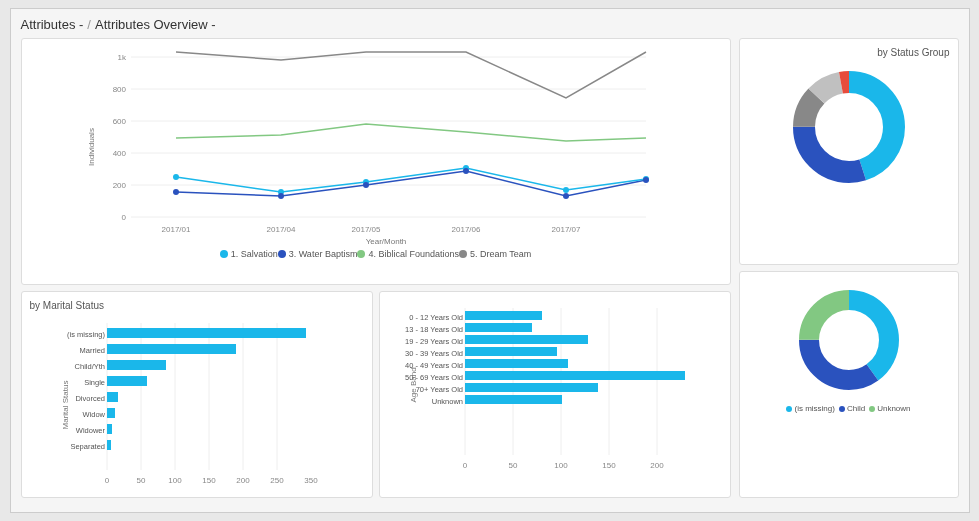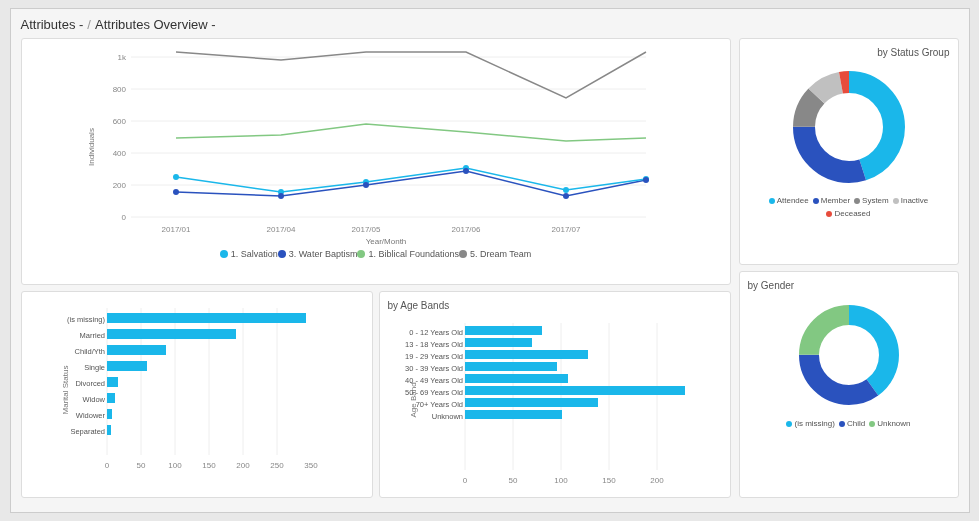--- a/index.html
+++ b/index.html
@@ -227,32 +227,33 @@
           <div class="legend-item">
             <div class="legend-dot" style="background:#1ab7ea;"></div>
             <span>1. Salvation</span>
           </div>
           <div class="legend-item">
             <div class="legend-dot" style="background:#2a52be;"></div>
             <span>3. Water Baptism</span>
           </div>
           <div class="legend-item">
             <div class="legend-dot" style="background:#82c882;"></div>
-            <span>1. Biblical Foundations</span>
+            <span>4. Biblical Foundations</span>
           </div>
           <div class="legend-item">
             <div class="legend-dot" style="background:#888;"></div>
             <span>5. Dream Team</span>
           </div>
         </div>
       </div>
 
       <div class="bottom-charts">
 
         <div class="chart-card marital-card">
+          <div class="chart-title">by Marital Status</div>
           <svg class="bar-chart-svg" viewBox="0 0 270 170" height="170">
 
             <text x="6" y="90" class="y-axis-title" text-anchor="middle" transform="rotate(-90,6,90)">Marital Status</text>
 
             <text x="45" y="168" class="axis-label" text-anchor="middle">0</text>
             <text x="79" y="168" class="axis-label" text-anchor="middle">50</text>
             <text x="113" y="168" class="axis-label" text-anchor="middle">100</text>
             <text x="147" y="168" class="axis-label" text-anchor="middle">150</text>
             <text x="181" y="168" class="axis-label" text-anchor="middle">200</text>
             <text x="215" y="168" class="axis-label" text-anchor="middle">250</text>
@@ -286,21 +287,20 @@
 
             <text x="43" y="118" class="bar-label" text-anchor="end">Widower</text>
             <rect x="45" y="109" width="5" height="10" fill="#1ab7ea"></rect>
 
             <text x="43" y="134" class="bar-label" text-anchor="end">Separated</text>
             <rect x="45" y="125" width="4" height="10" fill="#1ab7ea"></rect>
           </svg>
         </div>
 
         <div class="chart-card age-card">
-          <div class="chart-title">by Age Bands</div>
           <svg class="bar-chart-svg" viewBox="0 0 290 170" height="170">
             <text x="6" y="85" class="y-axis-title" text-anchor="middle" transform="rotate(-90,6,85)">Age Band</text>
 
             <text x="55" y="168" class="axis-label" text-anchor="middle">0</text>
             <text x="103" y="168" class="axis-label" text-anchor="middle">50</text>
             <text x="151" y="168" class="axis-label" text-anchor="middle">100</text>
             <text x="199" y="168" class="axis-label" text-anchor="middle">150</text>
             <text x="247" y="168" class="axis-label" text-anchor="middle">200</text>
             <text x="160" y="178" class="axis-title" text-anchor="middle">Individual</text>
 
@@ -346,47 +346,24 @@
         <div class="donut-container">
           <svg width="130" height="130" viewBox="0 0 130 130">
 
             <circle cx="65" cy="65" r="45" fill="none" stroke="#1ab7ea" stroke-width="22" stroke-dasharray="127.2 282.7" stroke-dashoffset="0" transform="rotate(-90 65 65)"></circle>
             <circle cx="65" cy="65" r="45" fill="none" stroke="#2a52be" stroke-width="22" stroke-dasharray="84.8 282.7" stroke-dashoffset="-127.2" transform="rotate(-90 65 65)"></circle>
             <circle cx="65" cy="65" r="45" fill="none" stroke="#888" stroke-width="22" stroke-dasharray="33.9 282.7" stroke-dashoffset="-212" transform="rotate(-90 65 65)"></circle>
             <circle cx="65" cy="65" r="45" fill="none" stroke="#c0c0c0" stroke-width="22" stroke-dasharray="28.3 282.7" stroke-dashoffset="-245.9" transform="rotate(-90 65 65)"></circle>
             <circle cx="65" cy="65" r="45" fill="none" stroke="#e74c3c" stroke-width="22" stroke-dasharray="8.5 282.7" stroke-dashoffset="-274.2" transform="rotate(-90 65 65)"></circle>
             <circle cx="65" cy="65" r="32" fill="white"></circle>
           </svg>
-          <div class="donut-legend">
-            <div class="donut-legend-item">
-              <div class="donut-dot" style="background:#1ab7ea;"></div>
-              <span>Attendee</span>
-            </div>
-            <div class="donut-legend-item">
-              <div class="donut-dot" style="background:#2a52be;"></div>
-              <span>Member</span>
-            </div>
-            <div class="donut-legend-item">
-              <div class="donut-dot" style="background:#888;"></div>
-              <span>System</span>
-            </div>
-            <div class="donut-legend-item">
-              <div class="donut-dot" style="background:#c0c0c0;"></div>
-              <span>Inactive</span>
-            </div>
-            <div class="donut-legend-item">
-              <div class="donut-dot" style="background:#e74c3c;"></div>
-              <span>Deceased</span>
-            </div>
-          </div>
         </div>
       </div>
 
       <div class="chart-card" style="flex:1;">
-        <div class="chart-title">by Gender</div>
         <div class="donut-container">
           <svg width="120" height="120" viewBox="0 0 120 120">
 
             <circle cx="60" cy="60" r="40" fill="none" stroke="#1ab7ea" stroke-width="20" stroke-dasharray="100.5 251.3" stroke-dashoffset="0" transform="rotate(-90 60 60)"></circle>
             <circle cx="60" cy="60" r="40" fill="none" stroke="#2a52be" stroke-width="20" stroke-dasharray="88 251.3" stroke-dashoffset="-100.5" transform="rotate(-90 60 60)"></circle>
             <circle cx="60" cy="60" r="40" fill="none" stroke="#82c882" stroke-width="20" stroke-dasharray="62.8 251.3" stroke-dashoffset="-188.5" transform="rotate(-90 60 60)"></circle>
             <circle cx="60" cy="60" r="28" fill="white"></circle>
           </svg>
           <div class="donut-legend">
             <div class="donut-legend-item">

